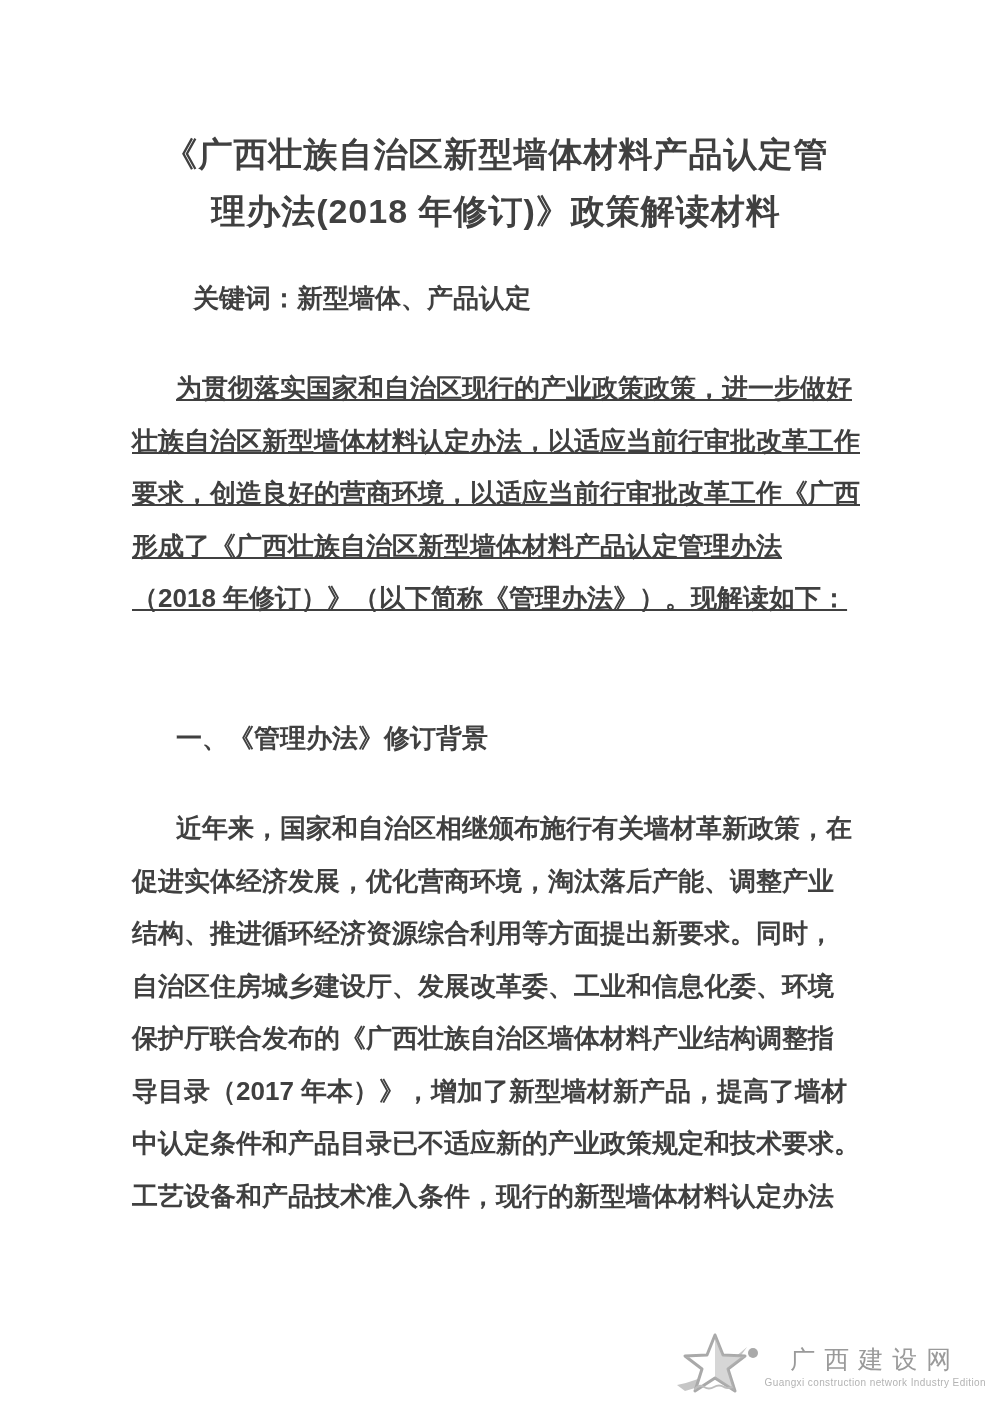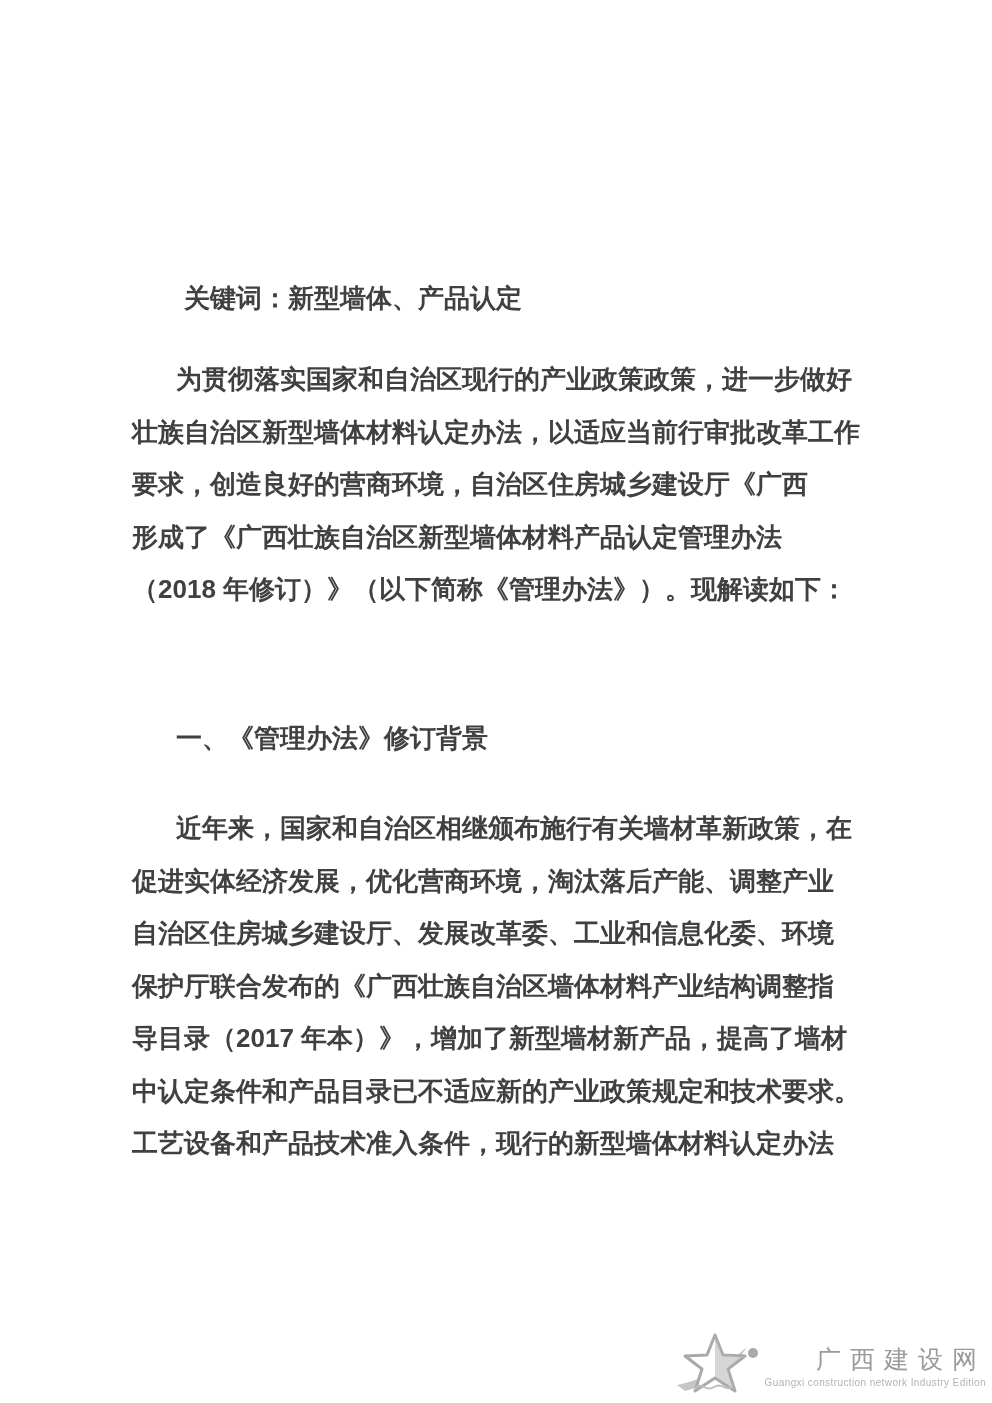--- a/index.html
+++ b/index.html
@@ -33,28 +33,28 @@
   .body-line{
     font-size:26px;
     font-weight:bold;
     line-height:52.5px;
     white-space:nowrap;
     color:var(--text-color);
   }
   .keywords{
     position:absolute;
     top:272px;
-    left:184px;
+    left:193px;
   }
   .para{
     position:absolute;
     left:132px;
     width:740px;
   }
-  .para-1{top:353px;}
+  .para-1{top:362px;text-decoration:underline;}
   .para-2{top:802px;}
   .indent{padding-left:44px;}
   .section-heading{
     position:absolute;
     top:712px;
     left:176px;
   }
   .watermark{
     position:absolute;
     right:6px;
@@ -63,21 +63,21 @@
     align-items:flex-start;
   }
   .logo-star{
     width:88px;
     height:62px;
     margin-top:2px;
   }
   .brand-block{
     display:flex;
     flex-direction:column;
-    align-items:flex-end;
+    align-items:center;
     margin-left:4px;
   }
   .brand-cn{
     font-size:25px;
     font-weight:400;
     letter-spacing:9px;
     line-height:30px;
     color:var(--logo-text-gray);
     font-family:"Liberation Serif", serif;
     margin-top:14px;
@@ -89,36 +89,41 @@
     letter-spacing:0.4px;
     margin-top:2px;
     white-space:nowrap;
   }
 </style>
 </head>
 <body>
 
 <div class="page" style="background: rgb(255, 255, 255);">
 
+  <div class="doc-title">
+    <div>《广西壮族自治区新型墙体材料产品认定管</div>
+    <div>理办法(2018 年修订)》政策解读材料</div>
+  </div>
 
   <div class="keywords body-line">关键词：新型墙体、产品认定</div>
 
   <div class="para para-1">
     <div class="body-line indent">为贯彻落实国家和自治区现行的产业政策政策，进一步做好</div>
     <div class="body-line">壮族自治区新型墙体材料认定办法，以适应当前行审批改革工作</div>
-    <div class="body-line">要求，创造良好的营商环境，自治区住房城乡建设厅《广西</div>
+    <div class="body-line">要求，创造良好的营商环境，以适应当前行审批改革工作《广西</div>
     <div class="body-line">形成了《广西壮族自治区新型墙体材料产品认定管理办法</div>
     <div class="body-line">（2018 年修订）》（以下简称《管理办法》）。现解读如下：</div>
   </div>
 
   <div class="section-heading body-line">一、《管理办法》修订背景</div>
 
   <div class="para para-2">
     <div class="body-line indent">近年来，国家和自治区相继颁布施行有关墙材革新政策，在</div>
     <div class="body-line">促进实体经济发展，优化营商环境，淘汰落后产能、调整产业</div>
+    <div class="body-line">结构、推进循环经济资源综合利用等方面提出新要求。同时，</div>
     <div class="body-line">自治区住房城乡建设厅、发展改革委、工业和信息化委、环境</div>
     <div class="body-line">保护厅联合发布的《广西壮族自治区墙体材料产业结构调整指</div>
     <div class="body-line">导目录（2017 年本）》，增加了新型墙材新产品，提高了墙材</div>
     <div class="body-line">中认定条件和产品目录已不适应新的产业政策规定和技术要求。</div>
     <div class="body-line">工艺设备和产品技术准入条件，现行的新型墙体材料认定办法</div>
   </div>
 
   <div class="watermark">
     <svg class="logo-star" viewBox="0 0 88 62" xmlns="http://www.w3.org/2000/svg">
 

